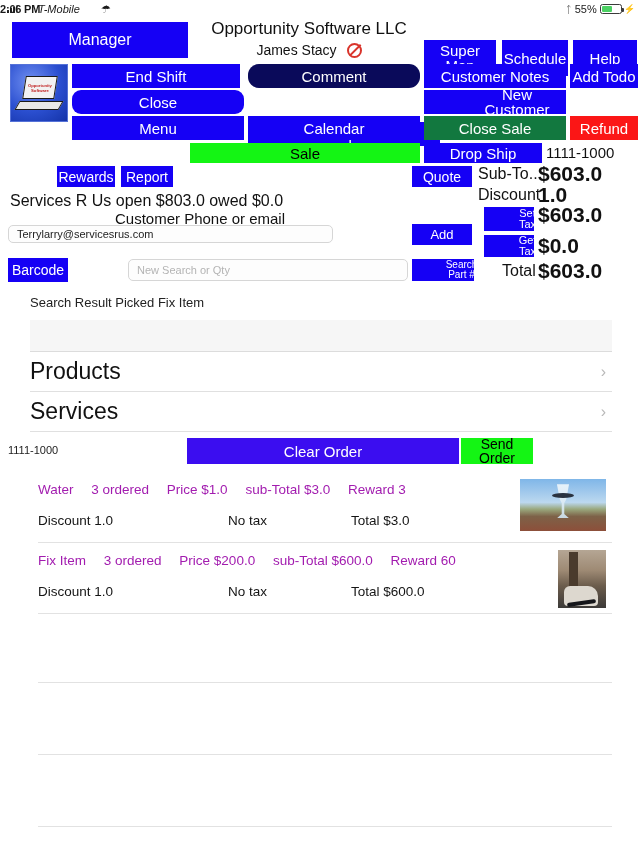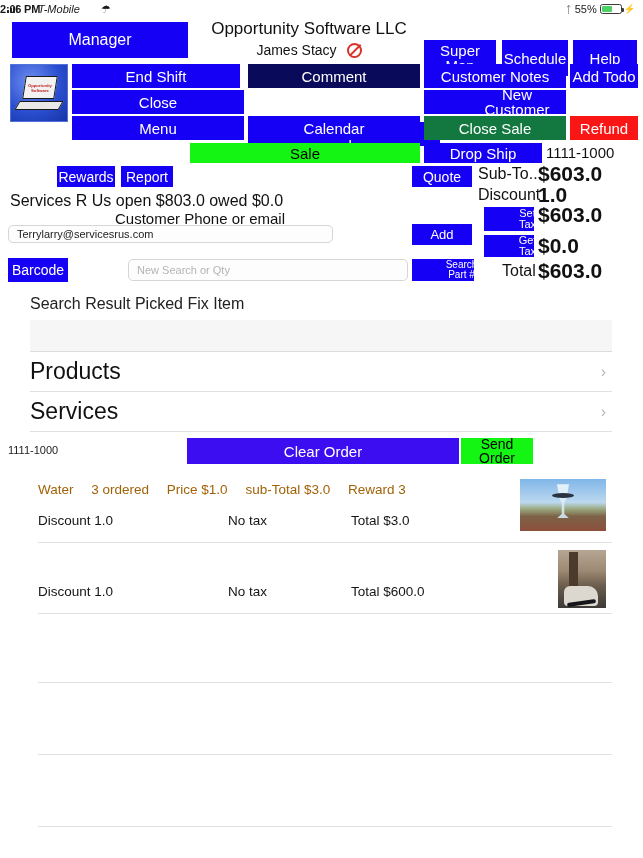--- a/index.html
+++ b/index.html
@@ -99,23 +99,23 @@
   }
   .laptop .base {
     position: absolute; left: 0; bottom: 0; width: 44px; height: 9px;
     background: #e8e8e8; border: 1.2px solid #1a1a1a;
     transform: skewX(-30deg);
   }
 
   
   .grid-btn { position: absolute; }
   #endshift-btn  { left: 72px;  top: 64px;  width: 168px; height: 24px; }
-  #close-btn     { left: 72px;  top: 90px;  width: 172px; height: 24px; }
+  #close-btn     { left: 72px;  top: 90px;  width: 172px; height: 24px; border-radius: 9px; }
   #menu-btn      { left: 72px;  top: 116px; width: 172px; height: 24px; }
-  #comment-btn   { left: 248px; top: 64px;  width: 172px; height: 24px; }
+  #comment-btn   { left: 248px; top: 64px;  width: 172px; height: 24px; border-radius: 11px; }
   #creport-btn   { left: 248px; top: 90px;  width: 192px; height: 24px; margin-top: 32px; }
   #calendar-btn  { left: 248px; top: 116px; width: 172px; height: 24px; }
   #custnotes-btn { left: 424px; top: 64px;  width: 142px; height: 24px; }
   #newcust-btn   { left: 424px; top: 90px;  width: 142px; height: 24px; padding-left: 44px; }
   #closesale-btn { left: 424px; top: 116px; width: 142px; height: 24px; }
   #addtodo-btn   { left: 570px; top: 64px;  width: 68px;  height: 24px; }
   #refund-btn    { left: 570px; top: 116px; width: 68px;  height: 24px; }
   #sale-btn      { left: 190px; top: 143px; width: 230px; height: 20px; }
   #dropship-btn  { left: 424px; top: 143px; width: 118px; height: 20px; }
   .order-no-top  { position: absolute; left: 546px; top: 144px; font-size: 15px; color: #111; }
@@ -148,21 +148,21 @@
     font-family: "Liberation Sans", sans-serif;
   }
   .text-input::placeholder { color: #b4b4b4; }
   #email-input { left: 8px; top: 225px; width: 325px; height: 18px; }
   #search-input { left: 128px; top: 259px; width: 280px; height: 22px; }
   #add-btn { position:absolute; left: 412px; top: 224px; width: 60px; height: 21px; font-size: 13px; }
   #barcode-btn { position:absolute; left: 8px; top: 258px; width: 60px; height: 24px; font-size: 14px; }
   #searchpart-btn { position:absolute; left: 412px; top: 259px; width: 62px; height: 22px; font-size: 10px; }
 
   
-  .search-result { position: absolute; left: 30px; top: 295px; font-size: 16px; color: #222; }
+  .search-result { position: absolute; left: 30px; top: 295px; font-size: 13px; color: #222; }
   .grey-row {
     position: absolute; left: 30px; top: 320px; width: 582px; height: 32px;
     background: #f6f6f6; border-bottom: 1px solid #dcdcdc;
   }
   .cat-row {
     position: absolute; left: 30px; width: 582px; height: 40px;
     display: flex; align-items: center; justify-content: space-between;
     border-bottom: 1px solid #e0e0e0;
     cursor: pointer;
   }
@@ -178,21 +178,21 @@
 
   
   .item {
     position: absolute; left: 38px; width: 574px;
     border-bottom: 1px solid #e2e2e2;
     height: 71px;
   }
   #item-0 { top: 472px; }
   #item-1 { top: 543px; }
   .item .line1, .item .line2 {
-    position: absolute; font-size: 13.5px; color: #a16207; white-space: nowrap;
+    position: absolute; font-size: 13.5px; color: #a21caf; white-space: nowrap;
   }
   .item .line1 { top: 10px; left: 0; }
   .item .seg { margin-right: 14px; }
   .item .l2-disc { position:absolute; top: 41px; left: 0; font-size: 13.5px; color:#151515;}
   .item .l2-tax  { position:absolute; top: 41px; left: 190px; font-size: 13.5px; color:#151515;}
   .item .l2-tot  { position:absolute; top: 41px; left: 313px; font-size: 13.5px; color:#151515;}
   .thumb { position: absolute; right: 6px; top: 7px; overflow: hidden; }
   #thumb-0 { width: 86px; height: 52px; }
   #thumb-1 { width: 48px; height: 58px; }
   .ph-sky { position:absolute; inset:0; background: linear-gradient(#7fb6e8 0%, #bcd8ef 45%, #9aa87d 58%, #7d6248 72%, #8d4f3a 100%); }
@@ -331,20 +331,27 @@
   <div class="l2-tax">No tax</div>
   <div class="l2-tot">Total $3.0</div>
   <div class="thumb" id="thumb-0">
     <div class="ph-sky"></div>
       <div class="ph-glass"></div>
       <div class="ph-glass-band"></div>
   </div>
 </div>
 
 <div class="item" id="item-1">
+  <div class="line1">
+    <span class="seg">Fix Item</span>
+    <span class="seg">3 ordered</span>
+    <span class="seg">Price $200.0</span>
+    <span class="seg">sub-Total $600.0</span>
+    <span class="seg">Reward 60</span>
+  </div>
   <div class="l2-disc">Discount 1.0</div>
   <div class="l2-tax">No tax</div>
   <div class="l2-tot">Total $600.0</div>
   <div class="thumb" id="thumb-1">
     <div class="ph-patio"></div>
       <div class="ph-post"></div>
       <div class="ph-chair"></div>
       <div class="ph-strap"></div>
   </div>
 </div>

